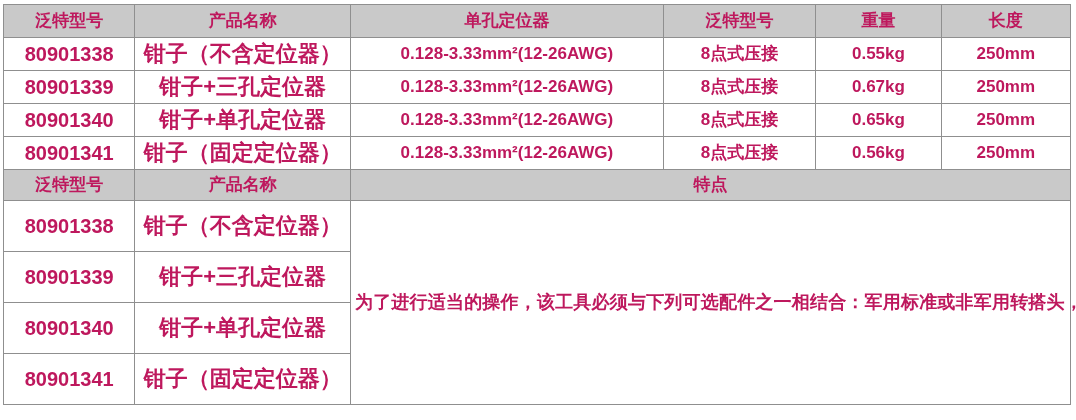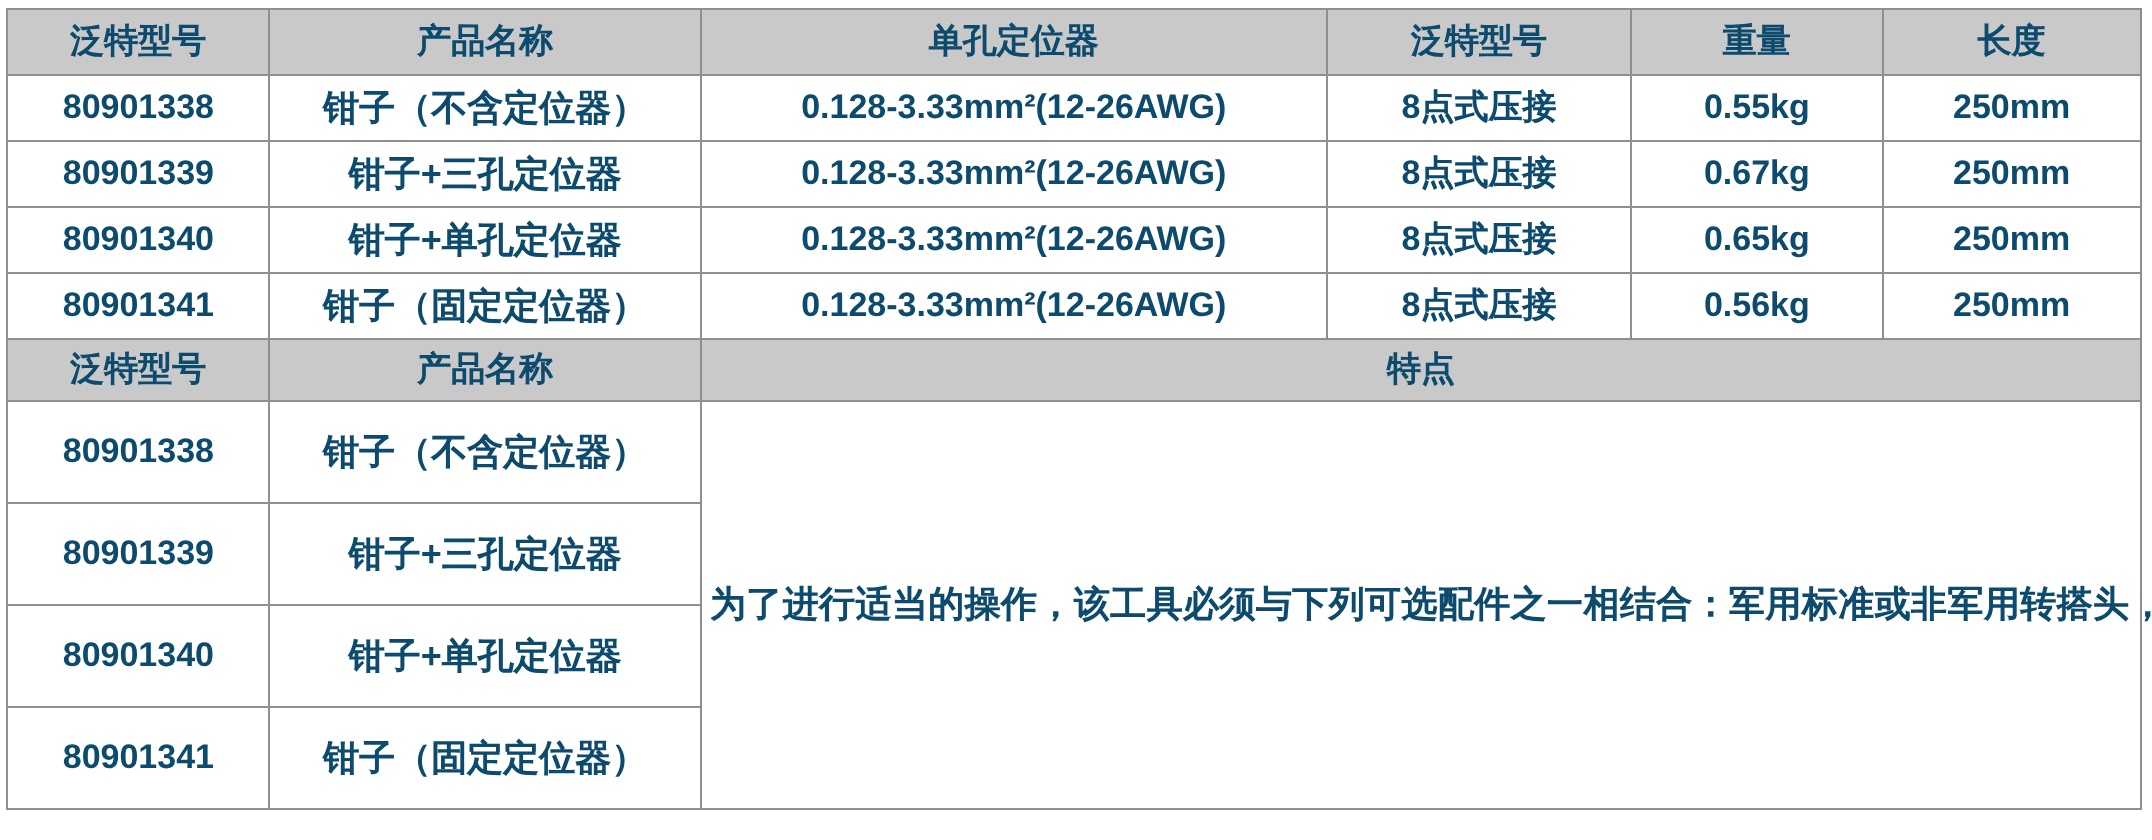--- a/index.html
+++ b/index.html
@@ -17,21 +17,21 @@
     width: 1076px;
     height: 420px;
     box-sizing: border-box;
     padding: 4px 3px 3px 3px;
   }
   table.spec {
     border-collapse: collapse;
     table-layout: fixed;
     width: 1068px;
     font-size: 17px;
-    color: #0c4a6e;
+    color: #be185d;
   }
   table.spec td, table.spec th {
     border: 1px solid #8f8f8f;
     padding: 2px 4px;
     text-align: center;
     vertical-align: middle;
     font-weight: bold;
     line-height: 1.25;
     white-space: nowrap;
   }
@@ -53,24 +53,24 @@
     text-align: left;
     vertical-align: middle;
     white-space: normal;
     font-weight: bold;
     font-size: 18px;
     line-height: 1.55;
     padding: 6px 10px 6px 8px;
     letter-spacing: 0.2px;
   }
   .model-cell {
-    font-size: 17px;
+    font-size: 20px;
   }
   .name-cell {
-    font-size: 18px;
+    font-size: 22px;
   }
 </style>
 </head>
 <body>
 
 <div class="sheet">
 
   <table class="spec">
     <colgroup>
       <col class="col-model">

